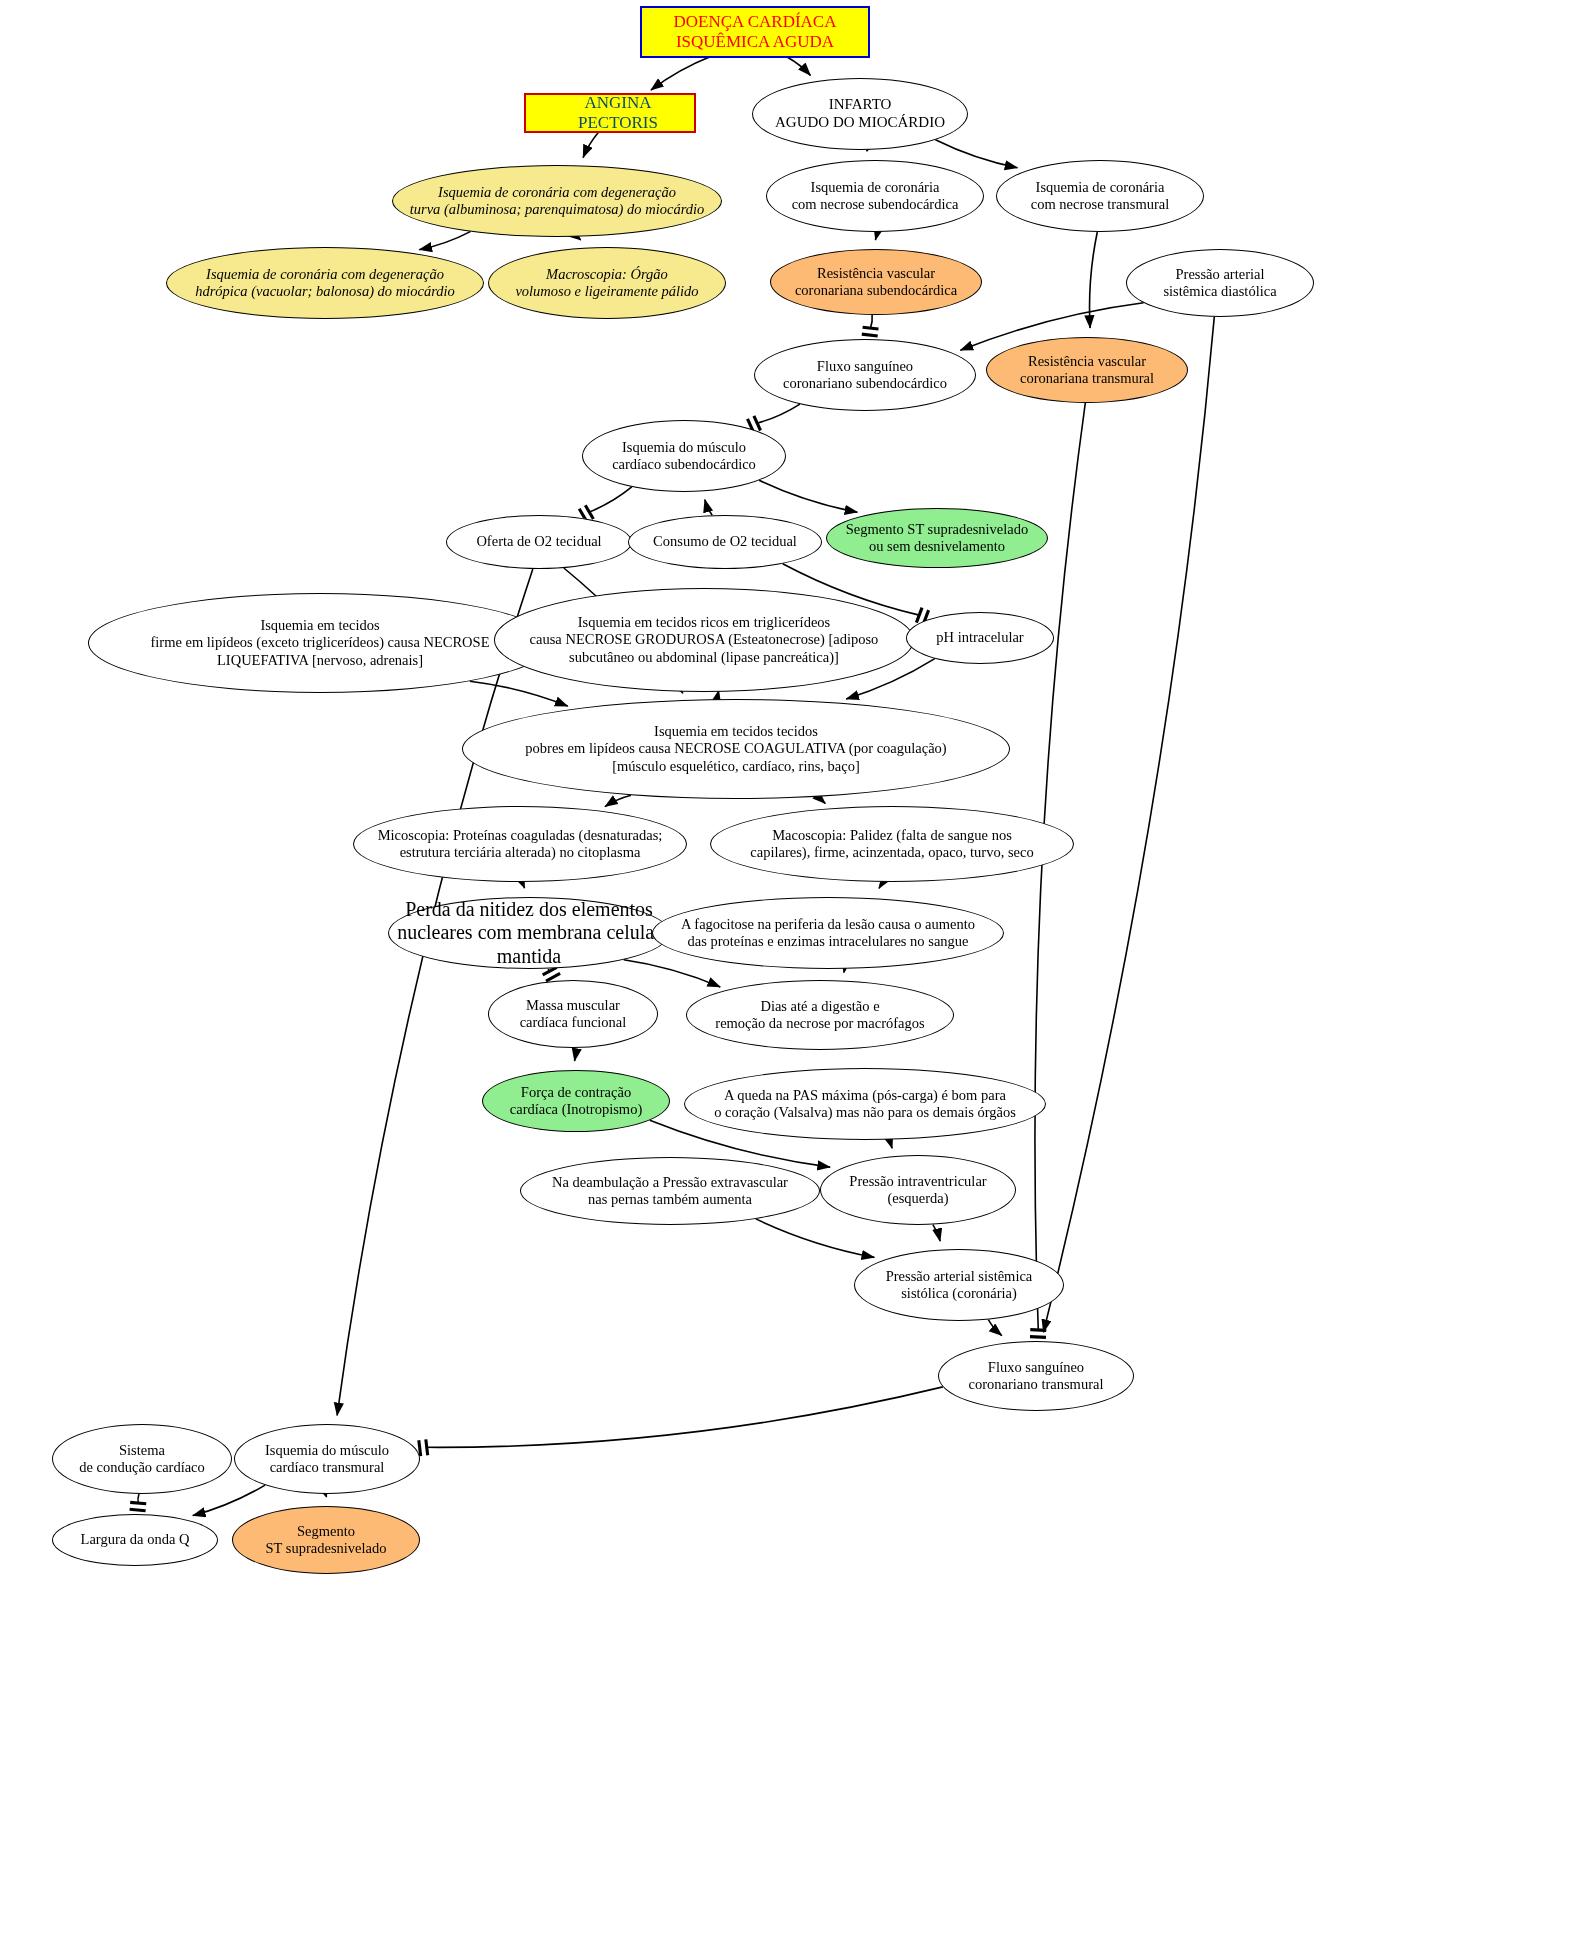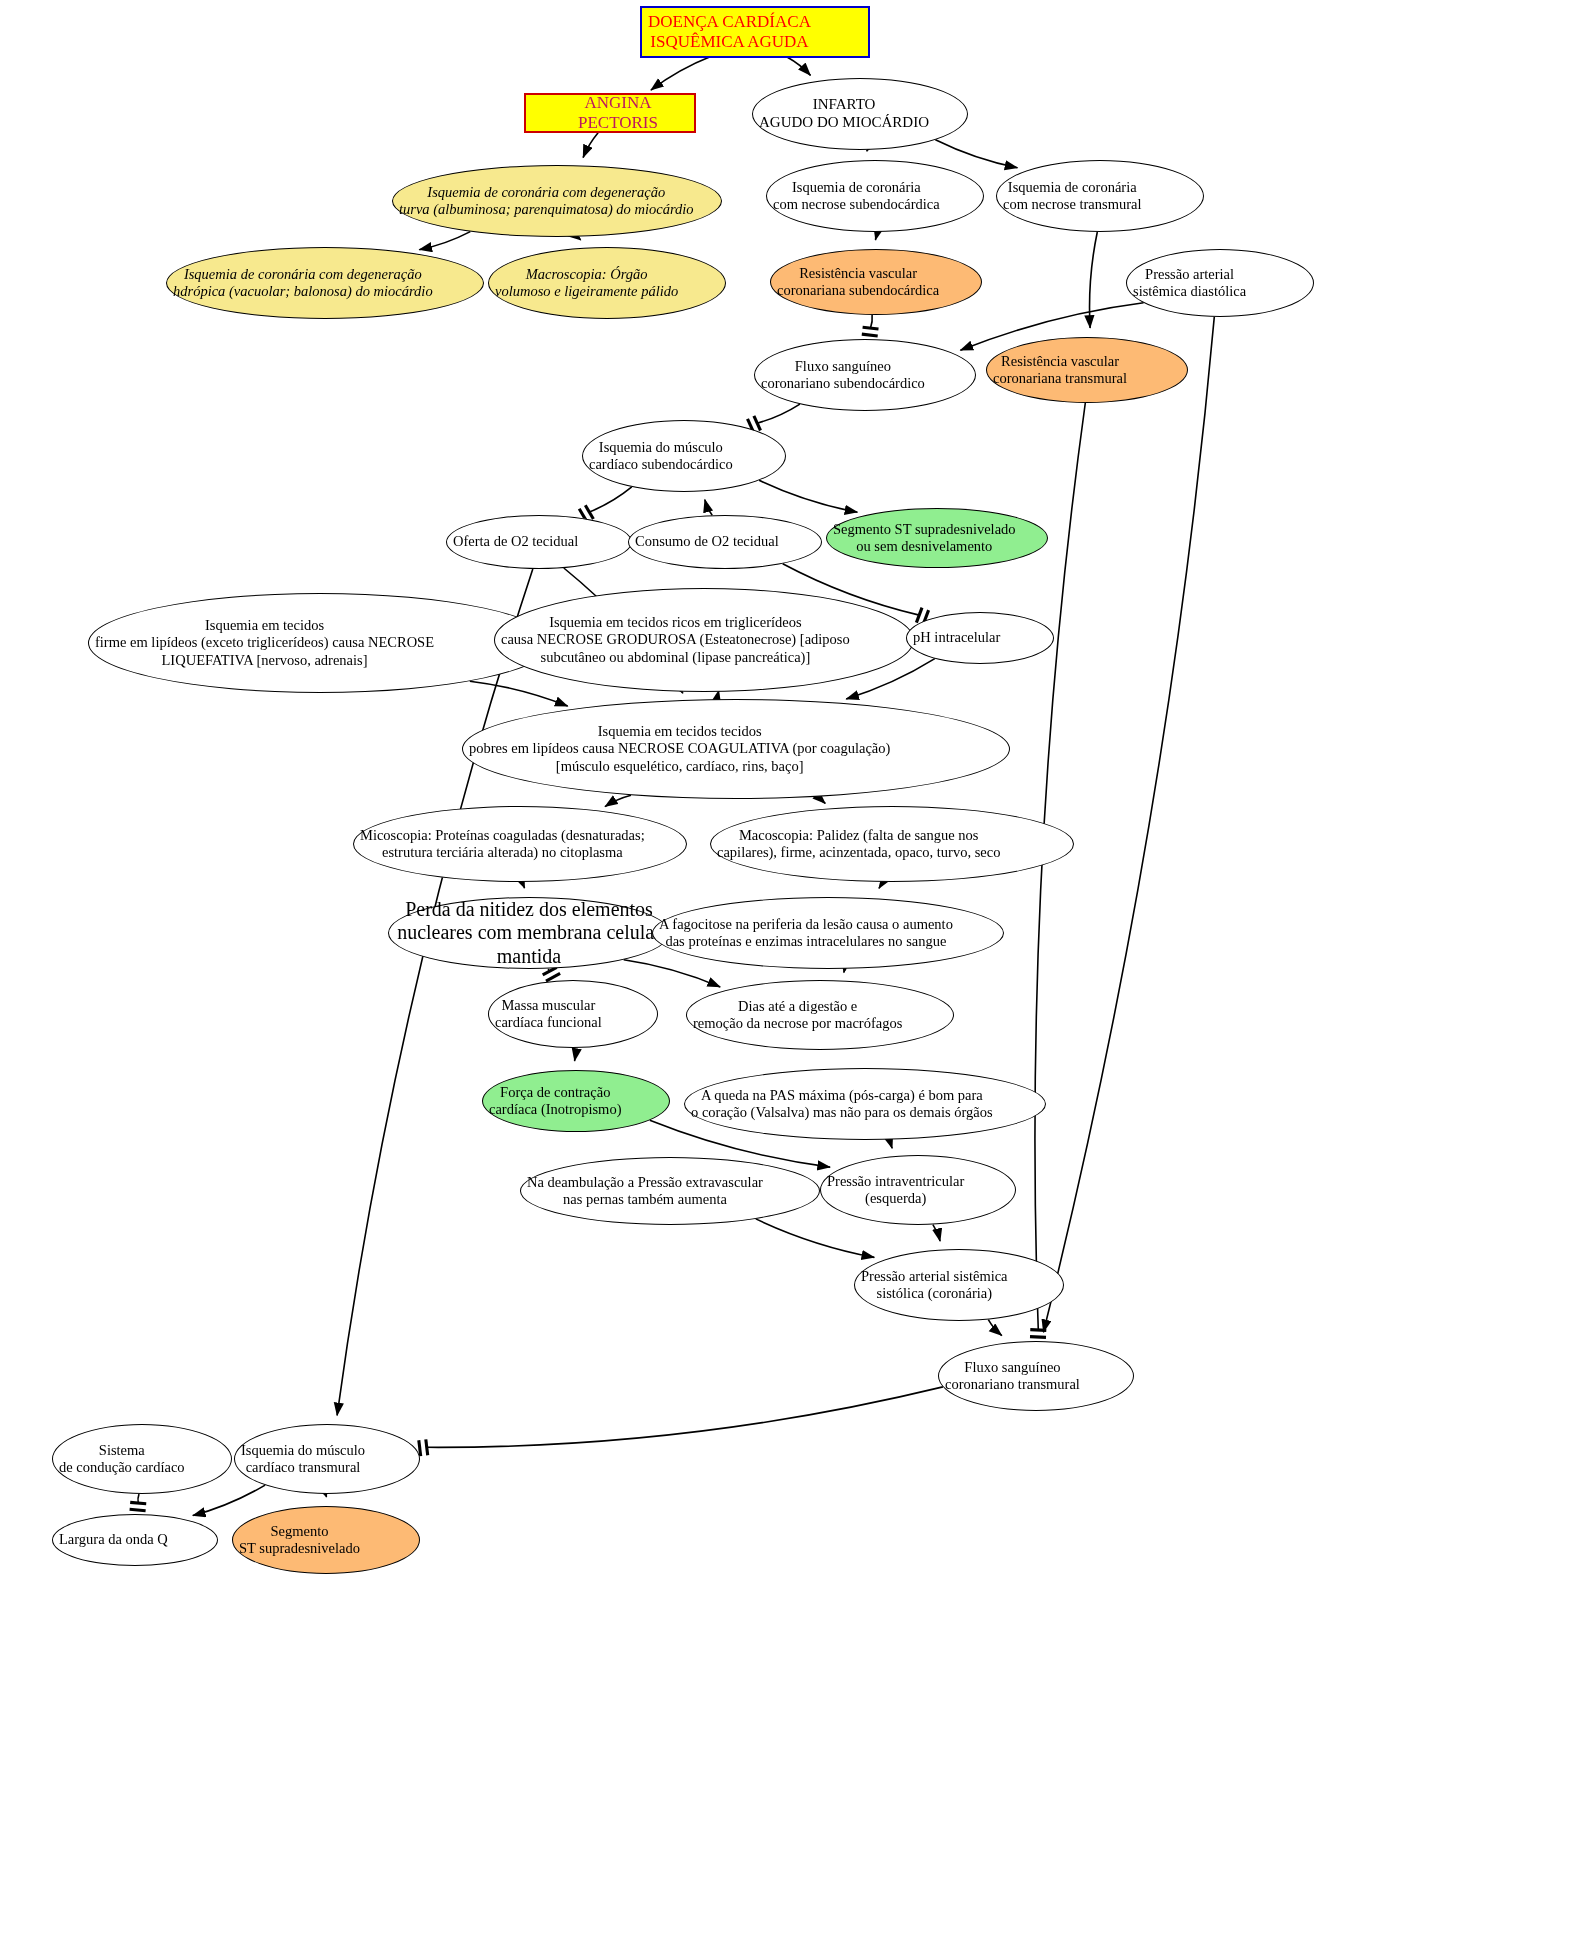--- a/index.html
+++ b/index.html
@@ -1,26 +1,26 @@
 <!DOCTYPE html>
 <html><head>
 <meta charset="utf-8">
 <style>
   html,body{margin:0;padding:0;background:#ffffff;}
   #stage{position:relative;width:1574px;height:1944px;background:#fff;
          font-family:"Liberation Serif","DejaVu Serif",serif;overflow:hidden;}
   svg#edges{position:absolute;left:0;top:0;width:1574px;height:1944px;pointer-events:none;}
-  .node{position:absolute;display:flex;align-items:center;
+  .node{position:absolute;display:flex;align-items:center;justify-content:center;
         text-align:center;box-sizing:border-box;line-height:1.18;color:#000;}
   .ellipse{border:1.3px solid #000;border-radius:50%;background:#fff;}
   .ellipse.yellow{background:#f7e98e;font-style:italic;}
   .ellipse.cyan{background:#fdba74;}
   .ellipse.green{background:#90ee90;}
   .boxnode{border:2.5px solid #0000cc;background:#ffff00;color:#ff0000;}
-  .boxnode.redborder{border:2.5px solid #cc0000;color:#be185d;padding-left:16px;}
+  .boxnode.redborder{border:2.5px solid #cc0000;color:#0c4a6e;padding-left:16px;}
   .nlabel{display:block;padding:0 6px;white-space:pre-line;}
 </style>
 </head>
 <body>
 
 <div id="stage">
 
   <svg id="edges" viewBox="0 0 1574 1944" xmlns="http://www.w3.org/2000/svg">
     <defs>
       <marker id="arrowhead" markerWidth="9" markerHeight="9" refX="8" refY="3.2" orient="auto" markerUnits="strokeWidth">

